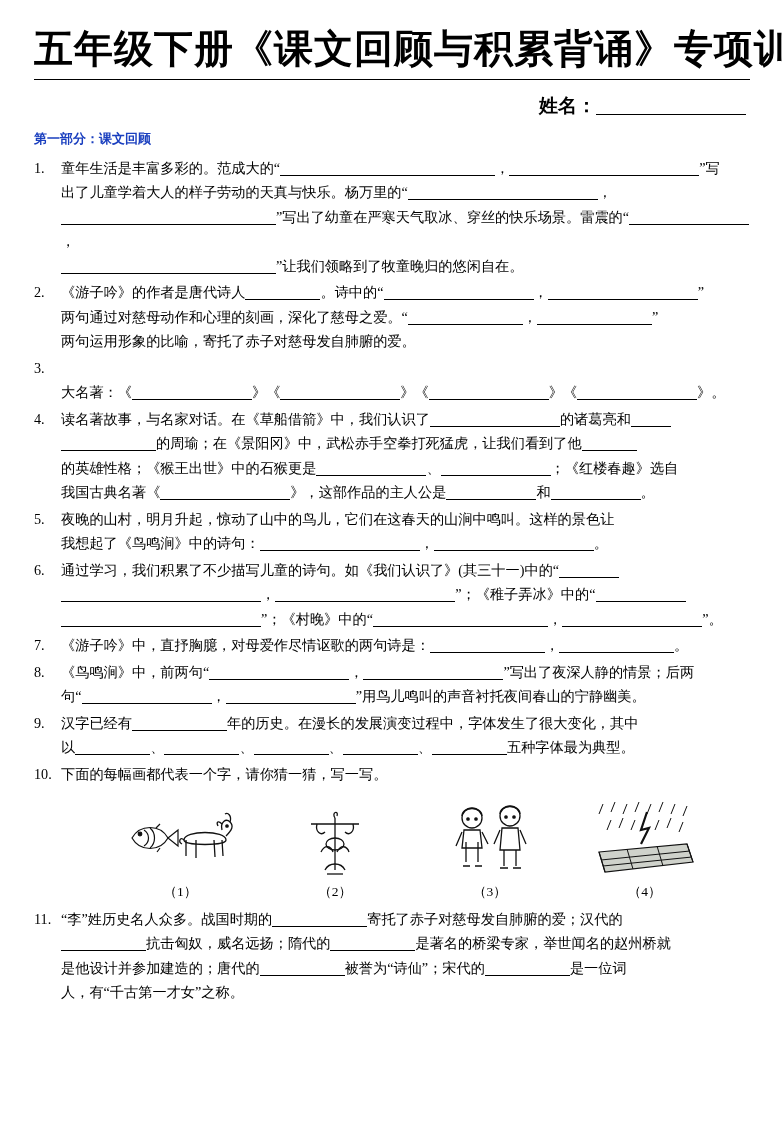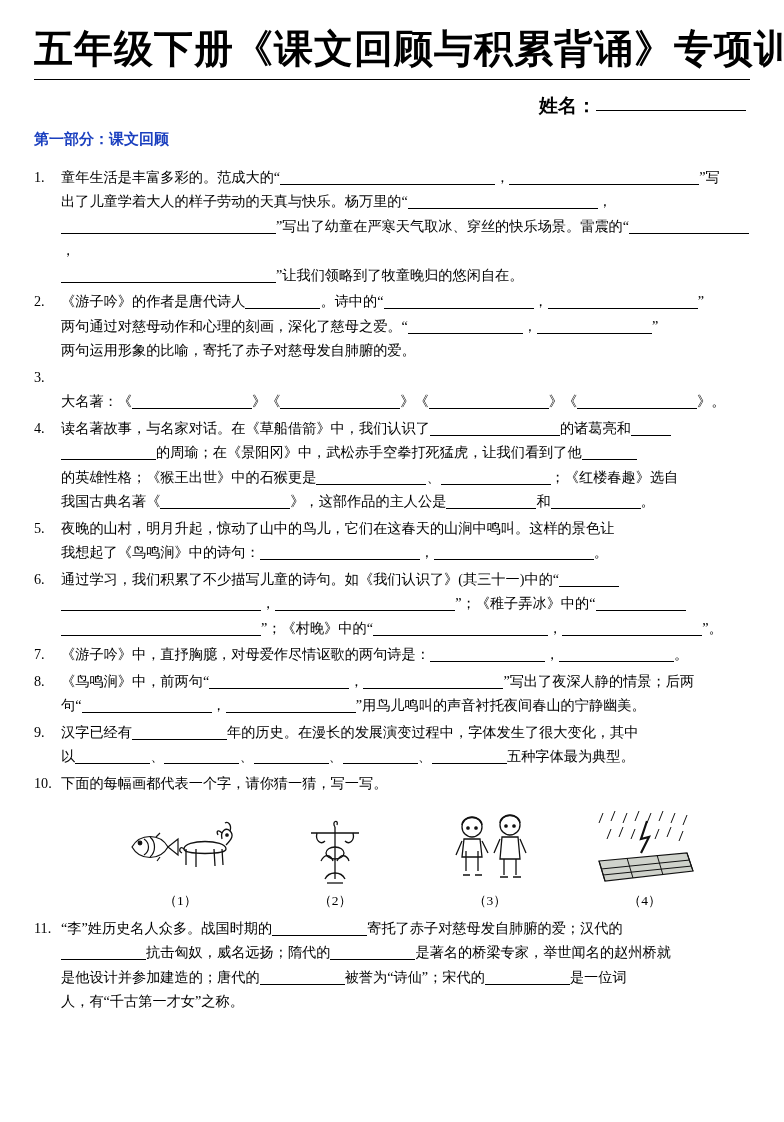--- a/index.html
+++ b/index.html
@@ -33,35 +33,35 @@
   .nameline{
     display:flex;
     justify-content:flex-end;
     align-items:flex-end;
     gap:22px;
     margin-top:13px;
     padding-right:4px;
     font-size:19px;
     font-weight:bold;
   }
-  .nameline .field{display:flex;align-items:flex-start;}
+  .nameline .field{display:flex;align-items:center;}
   .nameline .blank{
     display:inline-block;
     border-bottom:1.4px solid #000;
     height:17px;
   }
   .blank-name{width:150px;}
   .blank-score{width:112px;}
   
   .section-head{
     color:#1a3fbf;
     font-weight:bold;
-    font-size:15px;
+    font-size:13px;
     margin-top:11px;
-    margin-bottom:16px;
+    margin-bottom:8px;
     font-family:Liberation Serif, serif;
   }
   
   ol.qlist{
     list-style:none;
     margin:0;padding:0;
   }
   li.q{
     position:relative;
     padding-left:27px;

